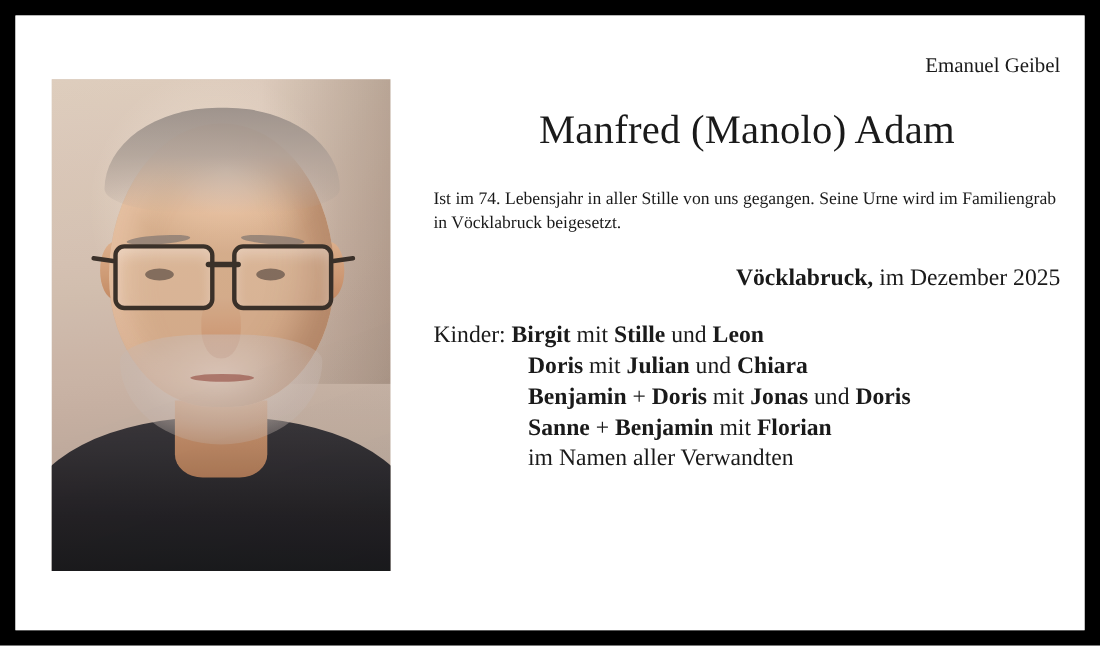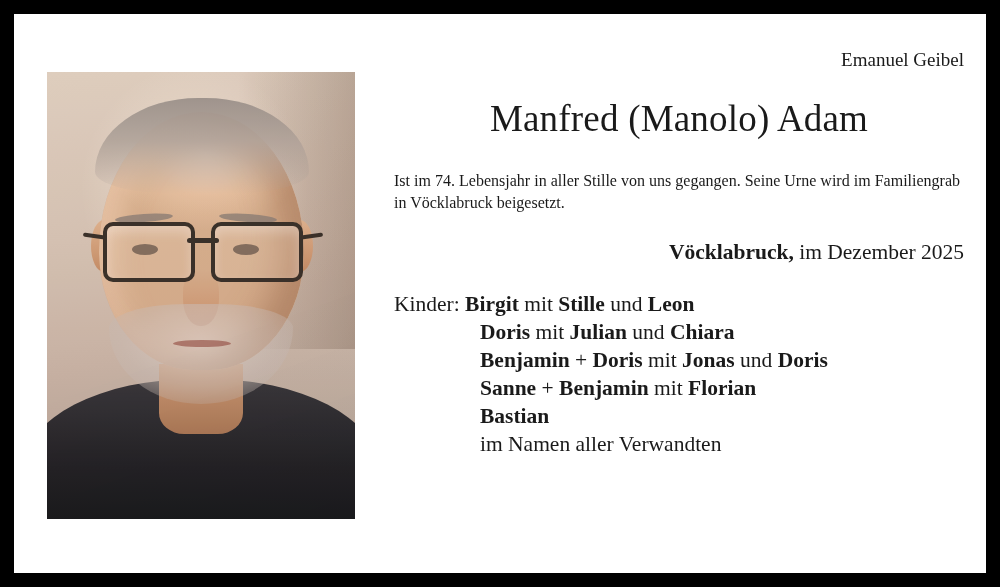--- a/index.html
+++ b/index.html
@@ -327,20 +327,19 @@
 
       <div class="children">
         <div class="kid-rows">
           <div class="kid-row">
             <span class="children-label">Kinder:</span>
             <span id="kidrow0"><b>Birgit</b><span> mit </span><b>Stille</b><span> und </span><b>Leon</b></span>
           </div>
           <div class="kid-row indent"><span id="kidrow1"><b>Doris</b><span> mit </span><b>Julian</b><span> und </span><b>Chiara</b></span></div>
           <div class="kid-row indent"><span id="kidrow2"><b>Benjamin</b><span> + </span><b>Doris</b><span> mit </span><b>Jonas</b><span> und </span><b>Doris</b></span></div>
           <div class="kid-row indent"><span id="kidrow3"><b>Sanne</b><span> + </span><b>Benjamin</b><span> mit </span><b>Florian</b></span></div>
-          <div class="kid-row indent"><span id="kidrow4"><b>Bastian</b></span></div>
         </div>
         <div class="closing">im Namen aller Verwandten</div>
       </div>
     </div>
 
   </div>
 </div>
 
 </body></html>

